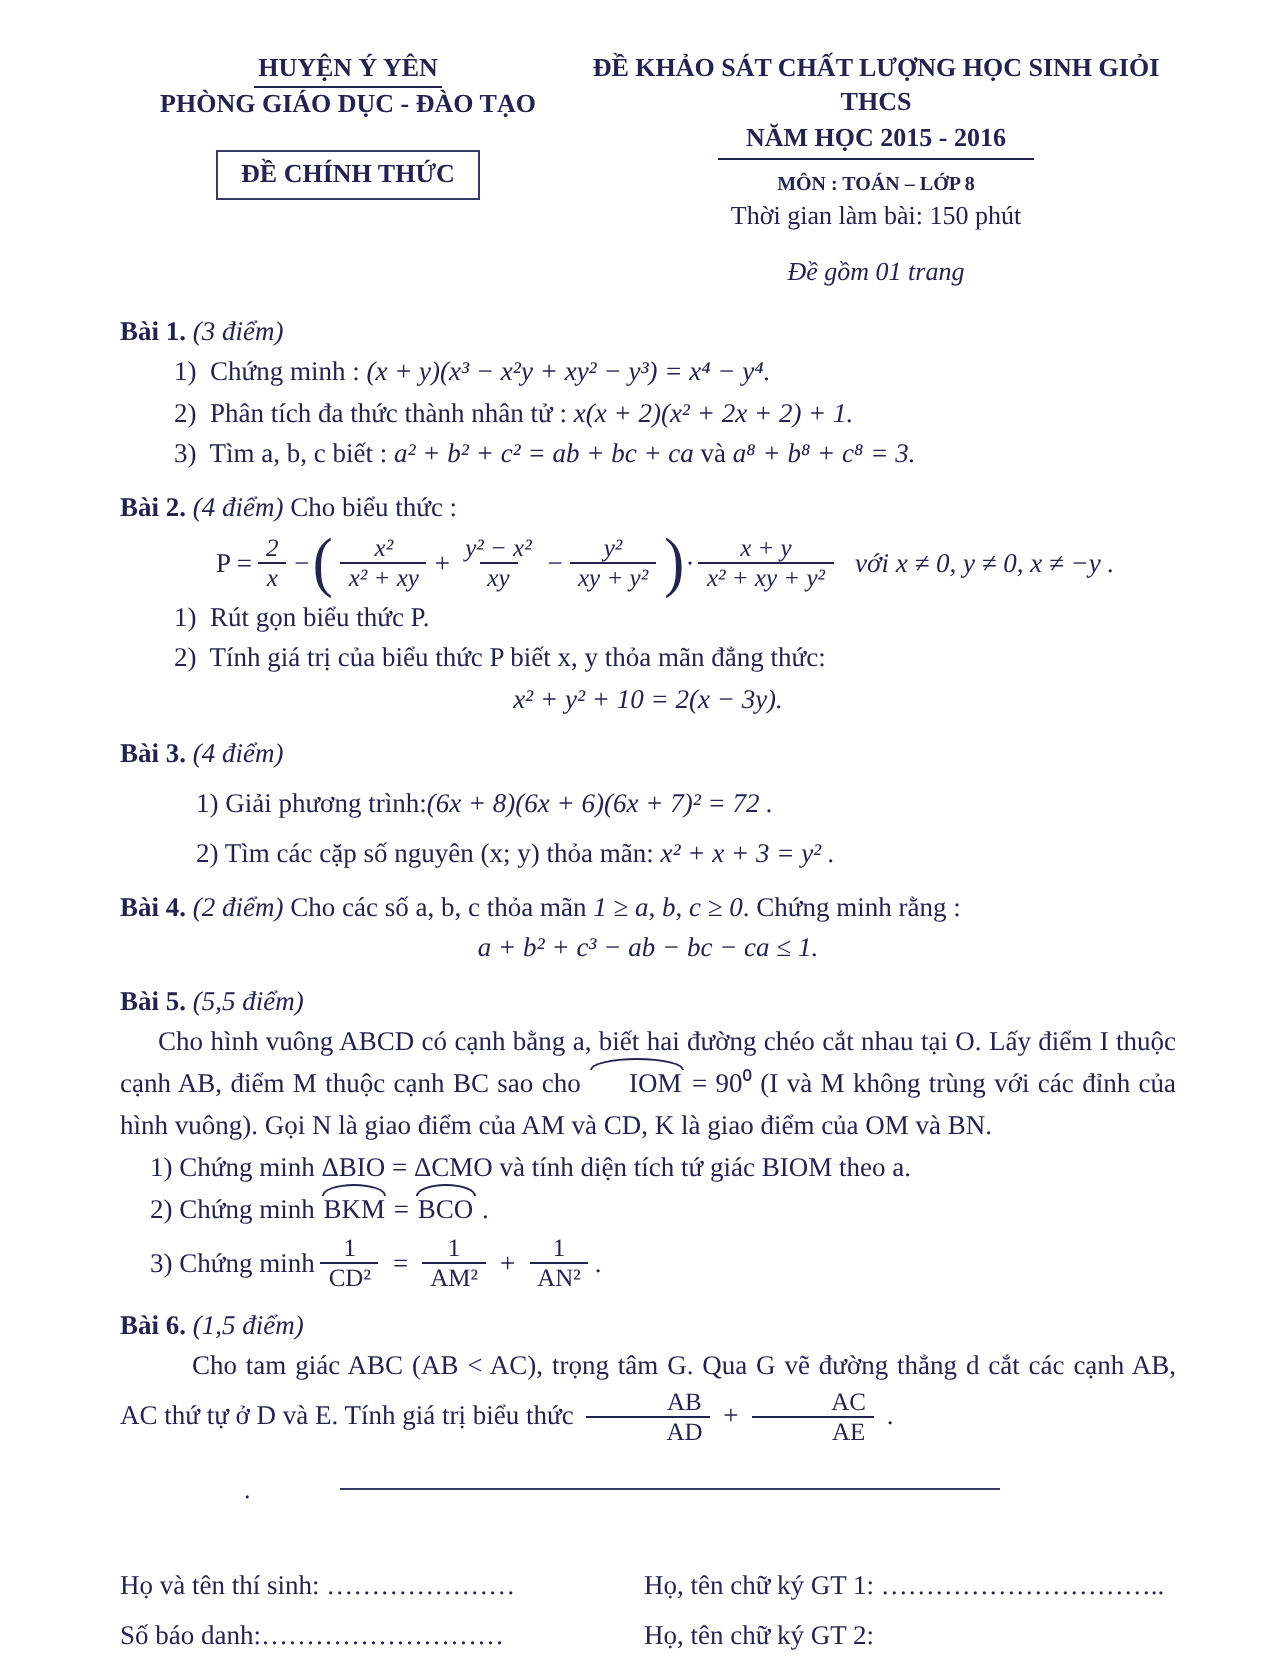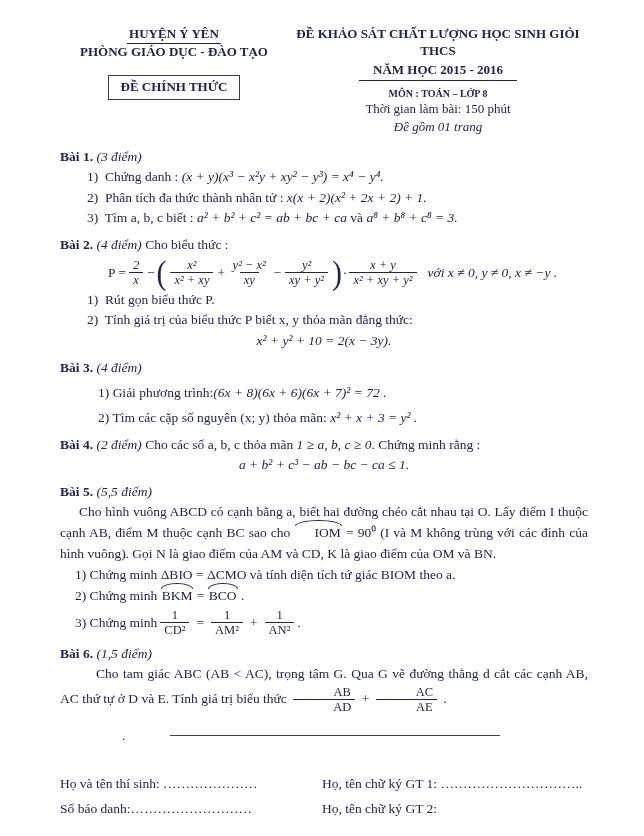--- a/index.html
+++ b/index.html
@@ -20,21 +20,21 @@
   .dept-u { display:inline-block; border-bottom:1.4px solid #23234f; padding:0 2px 1px; }
   .stamp-box {
     display:inline-block; margin-top:14px; padding:3px 12px 4px;
     border:1.6px solid #3a3a66; font-weight:bold; font-size:13px;
   }
   .ex-title { font-weight:bold; font-size:13px; line-height:1.3; }
   .ex-year  { display:inline-block; font-weight:bold; font-size:13px;
               border-bottom:1.5px solid #23234f; padding:0 14px 2px; }
   .subject { font-weight:bold; font-size:10px; margin-top:7px; }
   .duration { font-size:13px; margin-top:2px; }
-  .pagenote { font-size:13px; font-style:italic; margin-top:2px; }
+  .pagenote { font-size:13px; font-style:italic; margin-top:12px; }
 
   
   .content { margin-top:12px; font-size:13.5px; }
   .prob-head { margin-top:6px; line-height:1.5; }
   .prob-title { font-weight:bold; }
   .points { font-style:italic; }
   .intro { font-style:normal; }
   .item { padding-left:27px; line-height:1.52; }
   .item-3sp { padding-left:38px; margin-top:5px; }
   .item-5sp { padding-left:15px; }
@@ -98,21 +98,21 @@
   </div>
 
   <div class="content">
 
     <div class="prob-head">
       <span class="prob-title">Bài 1.</span>
       <span class="points">(3 điểm)</span>
     </div>
     <div class="item">
       <span>1)</span>&nbsp;
-      <span>Chứng danh : </span><span class="math">(x + y)(x³ − x²y + xy² − y³) = x⁴ − y⁴.</span>
+      <span>Chứng minh : </span><span class="math">(x + y)(x³ − x²y + xy² − y³) = x⁴ − y⁴.</span>
     </div>
     <div class="item">
       <span>2)</span>&nbsp;
       <span>Phân tích đa thức thành nhân tử : </span><span class="math">x(x + 2)(x² + 2x + 2) + 1.</span>
     </div>
     <div class="item">
       <span>3)</span>&nbsp;
       <span>Tìm a, b, c biết : </span><span class="math">a² + b² + c² = ab + bc + ca</span><span> và </span><span class="math">a⁸ + b⁸ + c⁸ = 3.</span>
     </div>
 

